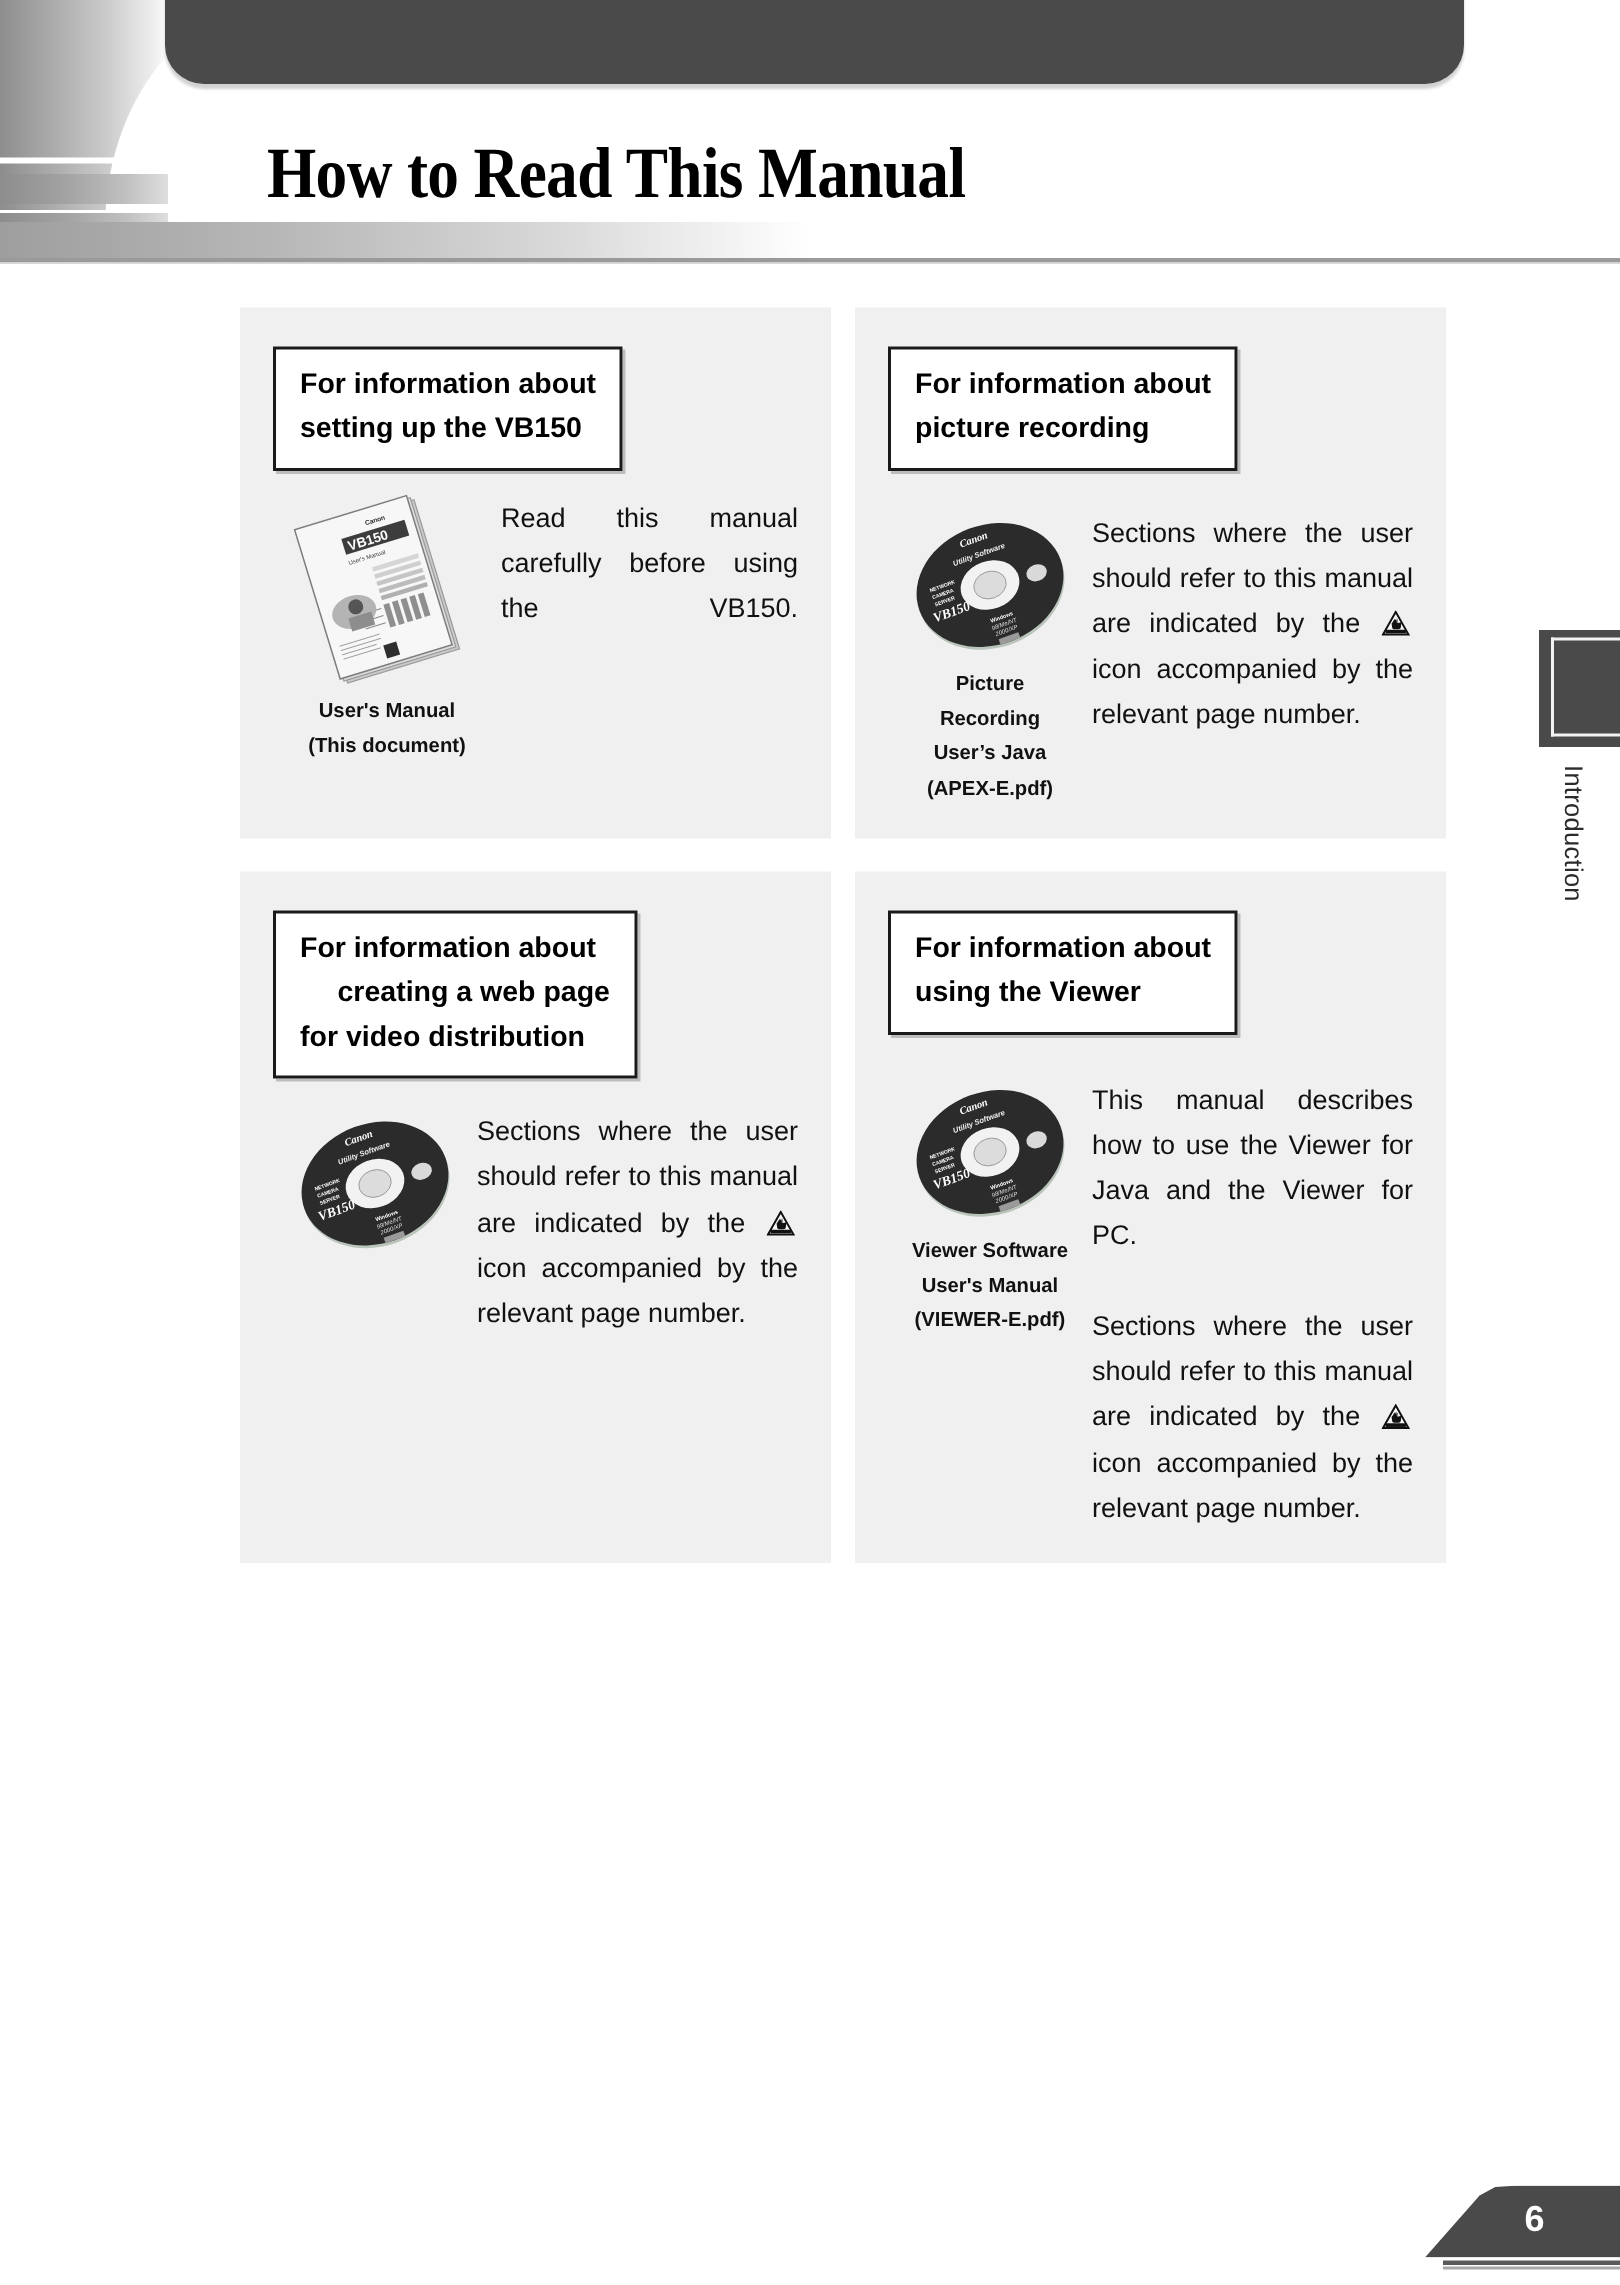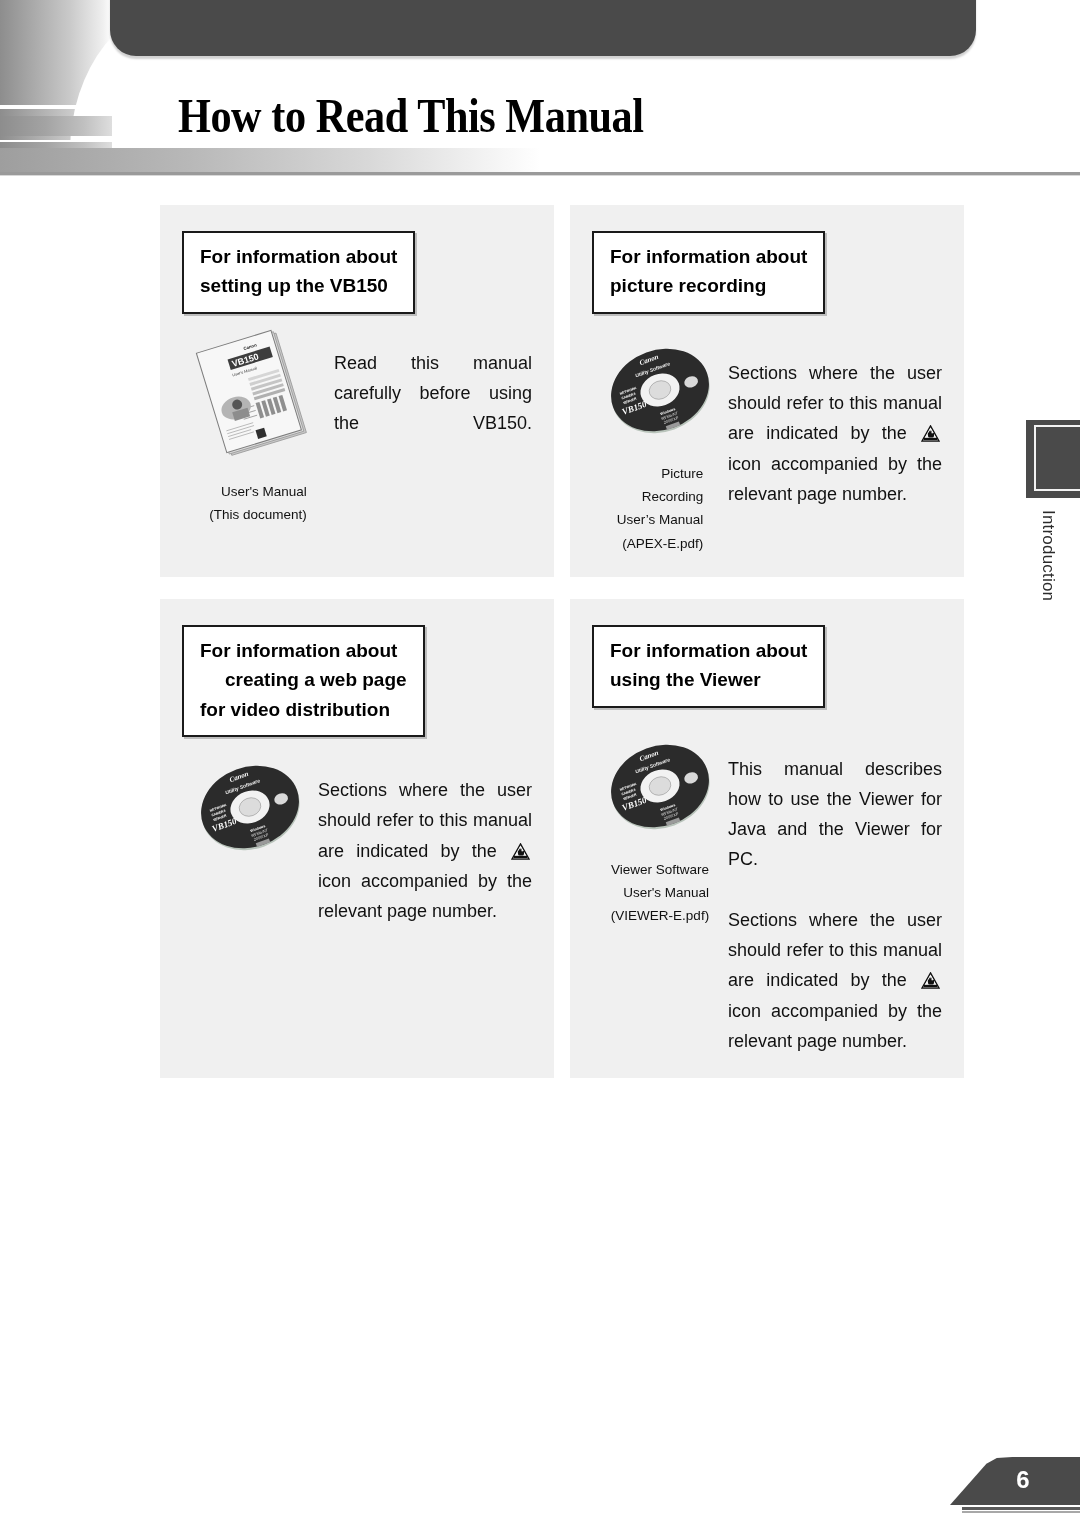--- a/index.html
+++ b/index.html
@@ -139,35 +139,34 @@
     align-items: flex-start;
   }
   .media-col {
     width: 136px;
     flex: 0 0 136px;
     display: flex;
     flex-direction: column;
     align-items: center;
   }
   .media-caption {
-    margin-top: 20px;
+    margin-top: 2px;
     font-size: 13.5px;
-    font-weight: normal;
-    text-align: right;
+    font-weight: bold;
+    text-align: center;
     line-height: 1.72;
     color: #111;
   }
   .text-col {
     flex: 1;
     font-size: 18px;
     line-height: 1.68;
     text-align: justify;
     color: #111;
     padding-top: 2px;
-    margin-top: 18px;
   }
   .text-col p { margin: 0; }
   .text-col p.jstretch { text-align: justify; }
   .text-col p.jstretch:after {
     content: "";
     display: inline-block;
     width: 100%;
   }
 
   
@@ -334,21 +333,21 @@
               <text x="18" y="63" font-size="9" fill="#ffffff" font-family="Liberation Serif, serif" font-style="italic" font-weight="bold">VB150</text>
               <text x="61" y="76" font-size="3.6" text-anchor="middle" fill="#ffffff" font-family="Liberation Sans, sans-serif" font-weight="bold">Windows</text>
               <text x="61" y="81" font-size="4" text-anchor="middle" fill="#dddddd" font-family="Liberation Sans, sans-serif" font-style="italic">98/Me/NT</text>
               <text x="61" y="85.5" font-size="4" text-anchor="middle" fill="#dddddd" font-family="Liberation Sans, sans-serif" font-style="italic">2000/XP</text>
               <rect x="54" y="88" width="14" height="4" fill="#9a9a9a"></rect>
             </g>
           </svg>
           <div class="media-caption">
             <div>Picture</div>
             <div>Recording</div>
-            <div>User’s Manual</div>
+            <div>User’s Java</div>
             <div>(APEX-E.pdf)</div>
           </div>
         </div>
         <div class="text-col">
           <p>
             <span>Sections where the user should refer to this manual are indicated by the</span>
             <svg class="warn-icon" viewBox="0 0 20 18">
               <polygon points="10,1 19,17 1,17" fill="#ffffff" stroke="#111" stroke-width="1.4"></polygon>
               <polygon points="10,3.2 17.2,16 2.8,16" fill="#f4f4f4"></polygon>
               <rect x="2.8" y="13.6" width="14.4" height="2.6" fill="#111"></rect>

